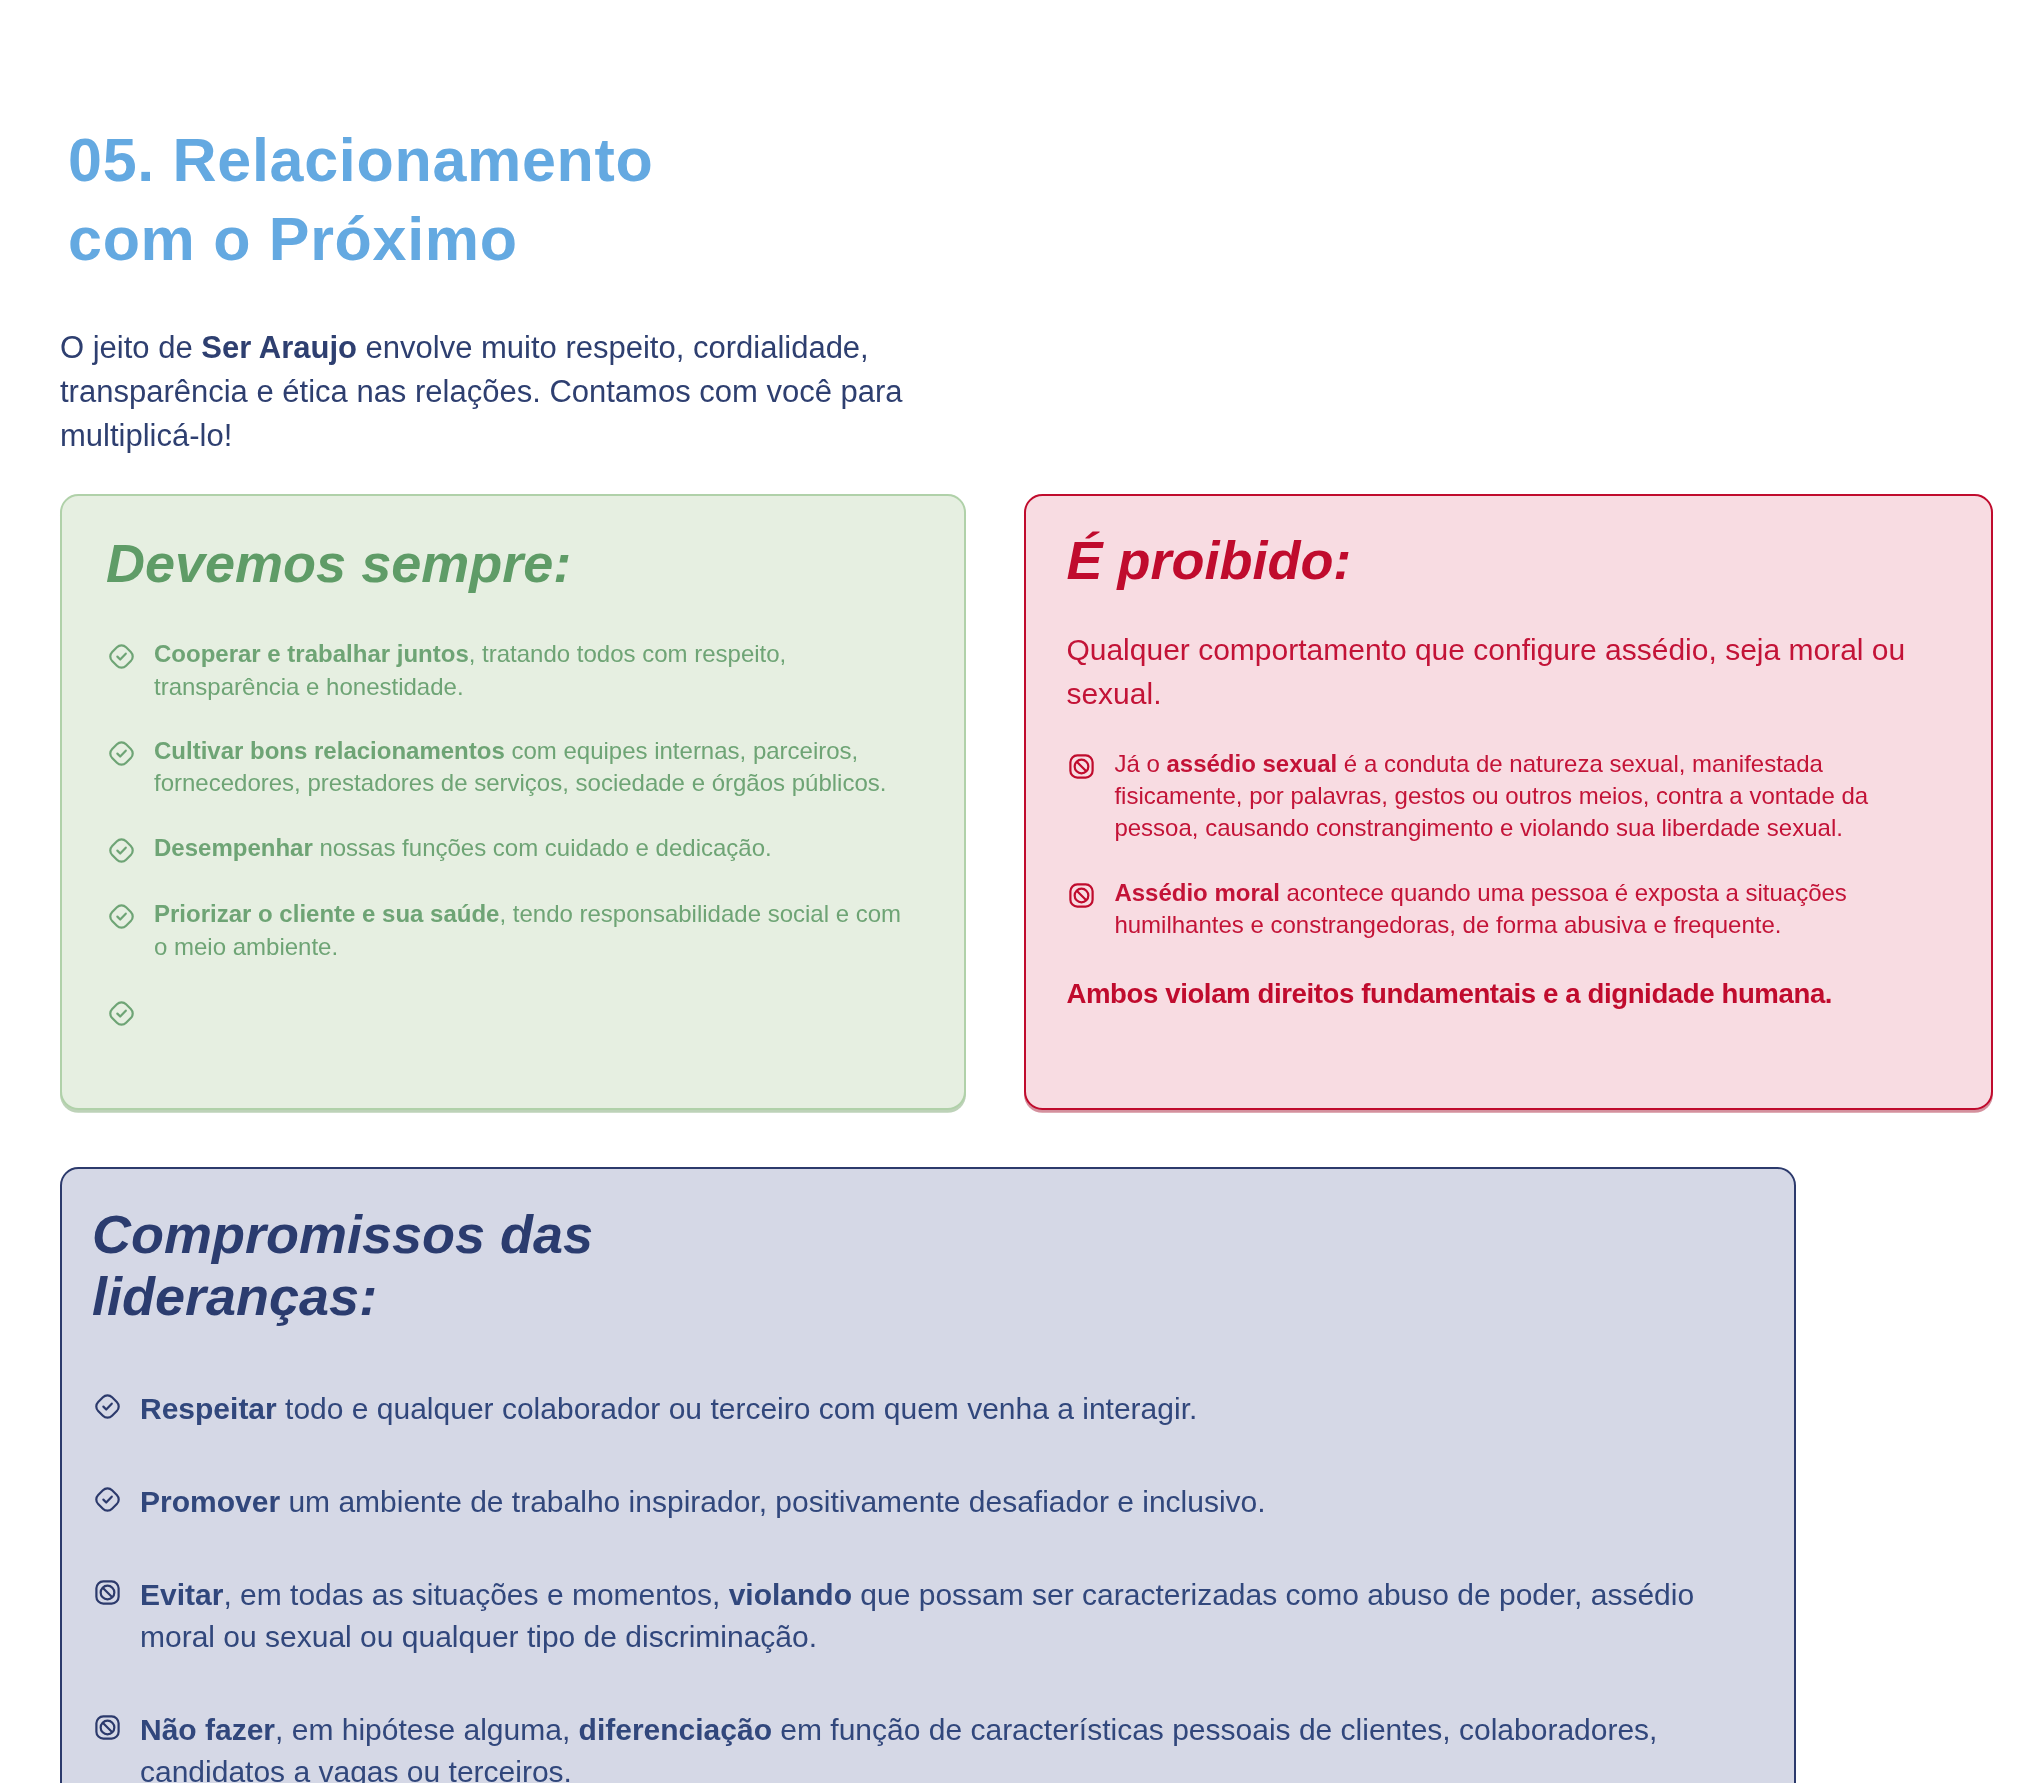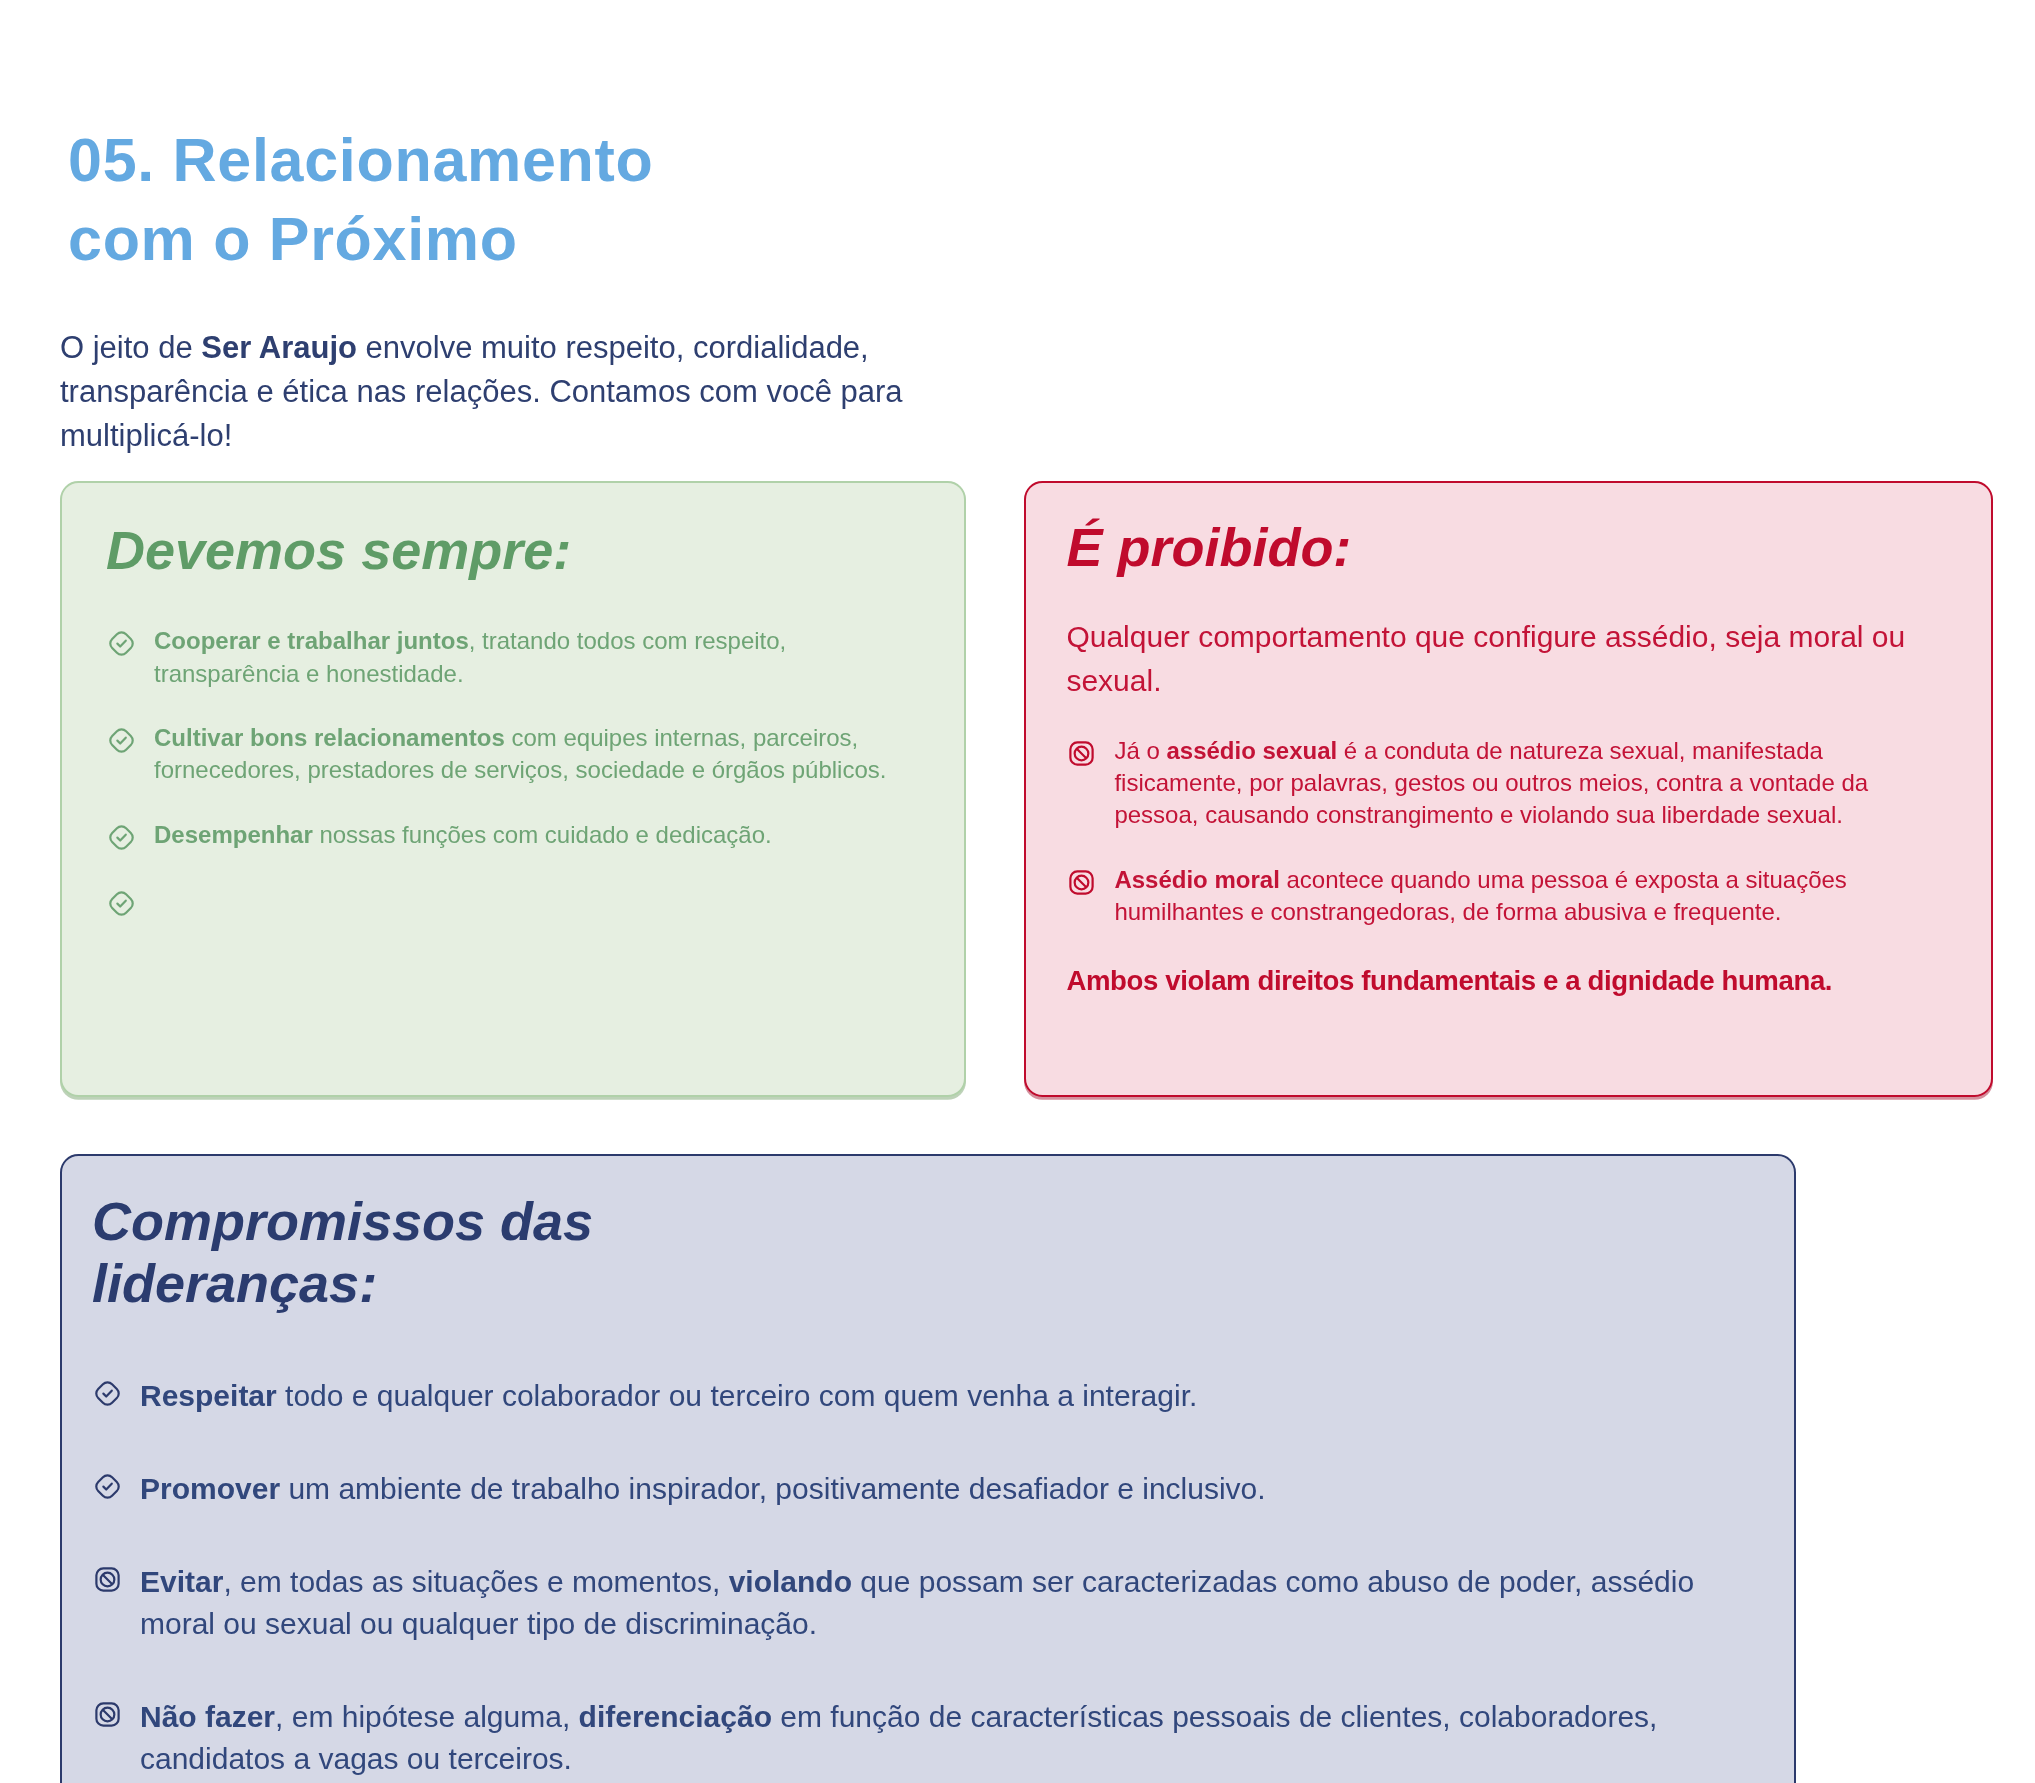--- a/index.html
+++ b/index.html
@@ -22,21 +22,21 @@
     font-weight:800;color:var(--title_blue);
   }
 
   .intro{
     margin:47px 0 0;width:961px;font-size:31px;line-height:1.42;
     color:var(--body_navy);
   }
 
   .b{font-weight:700;}
 
-  .boxes-row{display:flex;gap:58px;margin-top:23px;align-items:center;}
+  .boxes-row{display:flex;gap:58px;margin-top:36px;align-items:center;}
 
   .box{border-radius:18.4px;}
   .box.green{
     width:939px;min-height:616px;background:var(--green_bg);
     border:2.1px solid var(--green_border);
     box-shadow:0 2.8px 0 rgba(134,173,126,.55);
     padding:38px 44px 28px;
   }
   .box.red{
     width:1004px;min-height:616px;background:var(--red_bg);
@@ -123,20 +123,29 @@
             </span>
           <span class="txt"><span class="b">Desempenhar</span><span> nossas funções com cuidado e dedicação.</span></span>
         </li>
         <li class="item">
           <span class="icon">
               <svg viewBox="0 0 24 24" fill="none" stroke="currentColor" stroke-width="1.7" stroke-linecap="round" stroke-linejoin="round">
                 <rect x="4.4" y="4.4" width="15.2" height="15.2" rx="5" transform="rotate(45 12 12)"></rect>
                 <path d="M8.8 12.1l2.2 2.2 4.3-4.5"></path>
               </svg>
             </span>
+          <span class="txt"><span class="b">Priorizar o cliente e sua saúde</span><span>, tendo responsabilidade social e com o meio ambiente.</span></span>
+        </li>
+        <li class="item">
+          <span class="icon">
+              <svg viewBox="0 0 24 24" fill="none" stroke="currentColor" stroke-width="1.7" stroke-linecap="round" stroke-linejoin="round">
+                <rect x="4.4" y="4.4" width="15.2" height="15.2" rx="5" transform="rotate(45 12 12)"></rect>
+                <path d="M8.8 12.1l2.2 2.2 4.3-4.5"></path>
+              </svg>
+            </span>
         </li>
       </ul>
     </section>
 
     <section class="box red">
       <h2 class="box-heading">É proibido:</h2>
       <p class="lead">Qualquer comportamento que configure assédio, seja moral ou sexual.</p>
       <ul class="items">
         <li class="item">
           <span class="icon">

